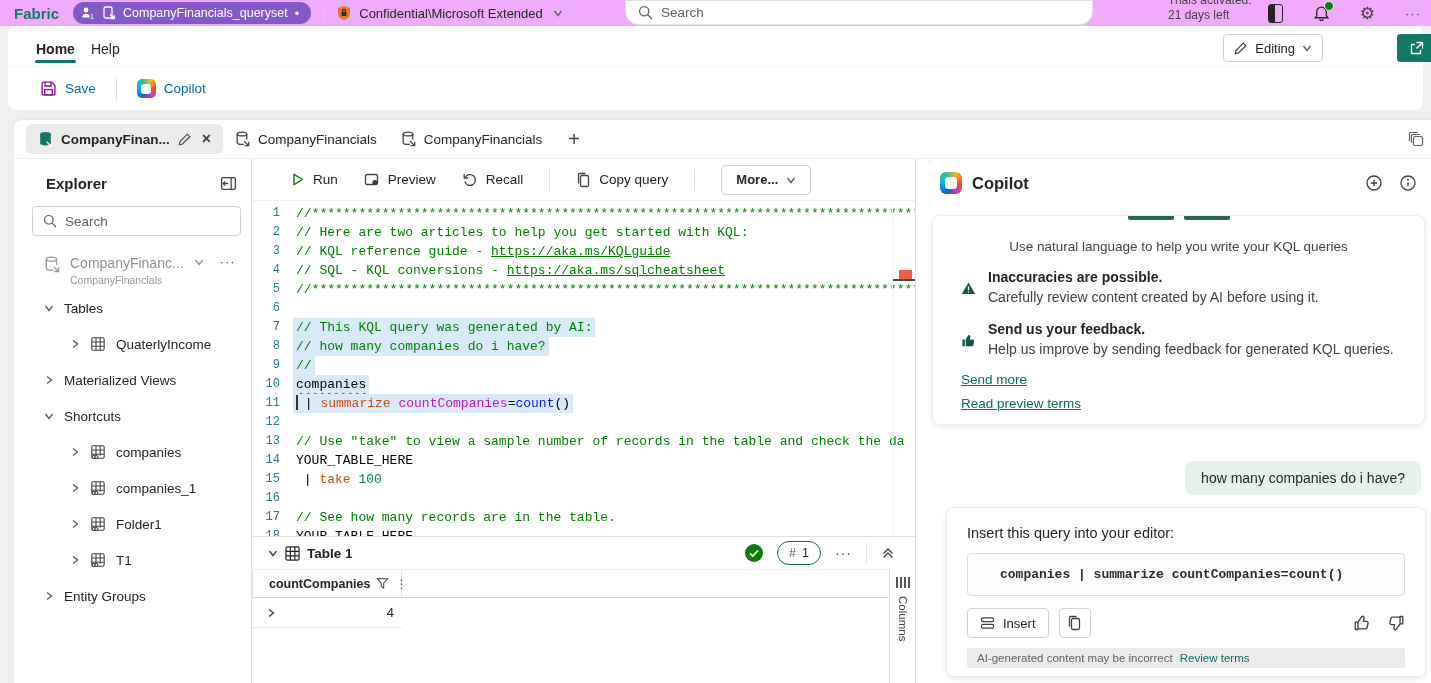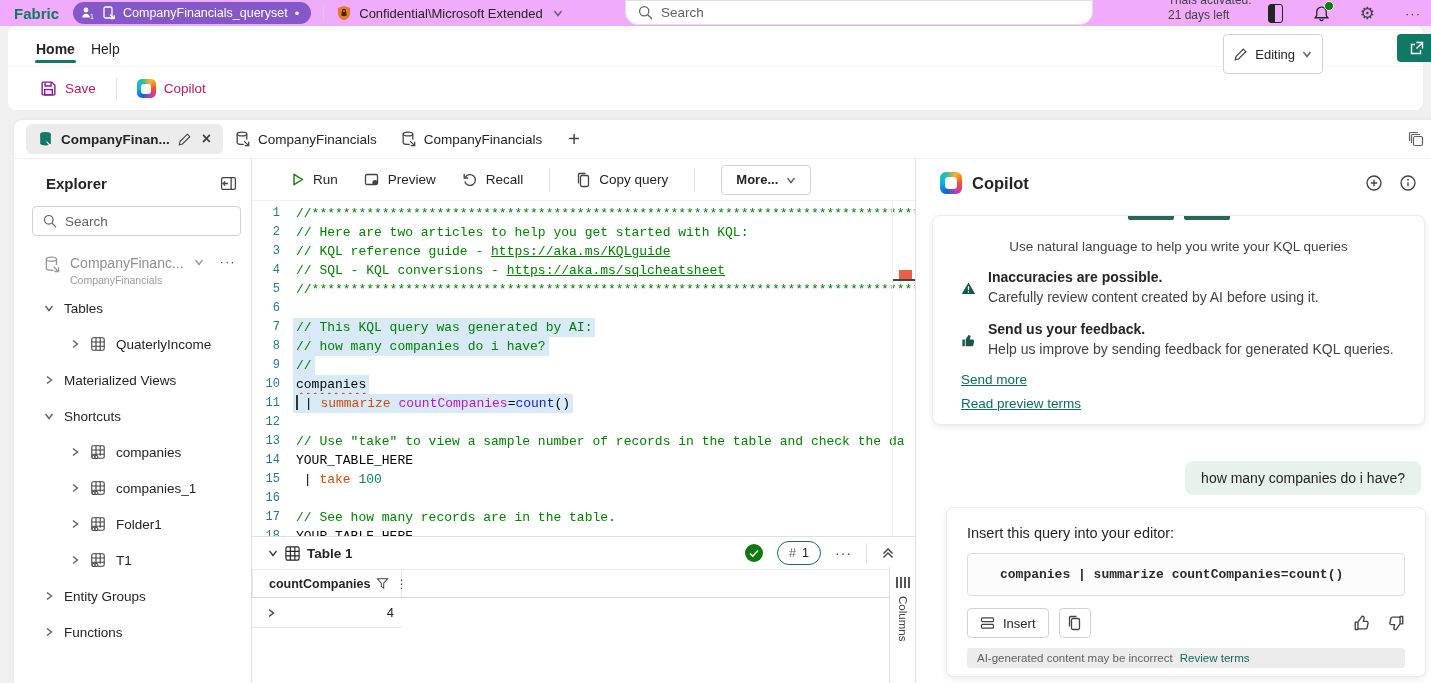--- a/index.html
+++ b/index.html
@@ -24,24 +24,24 @@
   .badge{position:absolute;top:-4px;right:-4px;width:10px;height:10px;border-radius:50%;background:#0f7b0f;border:1.5px solid #f0f0f0;}
   .gear{font-size:17px;color:#424242;line-height:1;}
   .dots{font-size:13px;color:#424242;letter-spacing:1px;}
 
   
   .header-card{position:absolute;left:8px;top:26px;width:1415px;height:84px;background:#fff;border-radius:8px;}
   .menu-row{height:40px;display:flex;align-items:flex-end;padding:0 14px 0 20px;position:relative;}
   .mtab{font-size:14px;padding:8px 8px 9px;color:#242424;position:relative;cursor:default;}
   .mtab.active{font-weight:bold;}
   .mtab.active::after{content:"";position:absolute;left:7px;right:7px;bottom:3px;height:3px;border-radius:2px;background:#117865;}
-  .editing-btn{position:absolute;right:100px;top:8px;height:40px;border:1px solid #d1d1d1;border-radius:4px;background:#fff;display:flex;align-items:center;gap:7px;padding:0 10px;font-size:13px;color:#242424;}
+  .editing-btn{position:absolute;right:100px;top:8px;height:28px;border:1px solid #d1d1d1;border-radius:4px;background:#fff;display:flex;align-items:center;gap:7px;padding:0 10px;font-size:13px;color:#242424;}
   .share-btn{position:absolute;left:1389px;top:8px;height:28px;background:#117865;color:#fff;border-radius:4px;display:flex;align-items:center;gap:7px;padding:0 12px;font-size:13px;}
   .ribbon{height:44px;display:flex;align-items:center;padding-left:22px;border-top:1px solid #f5f5f5;}
-  .rb-btn{display:flex;align-items:center;gap:8px;font-size:13.5px;color:#be185d;padding:6px 10px;border-radius:4px;text-align:right;}
+  .rb-btn{display:flex;align-items:center;gap:8px;font-size:13.5px;color:#0369a1;padding:6px 10px;border-radius:4px;text-align:right;}
   .rb-div{width:1px;height:22px;background:#e0e0e0;margin:0 10px;}
   .cp-logo{width:19px;height:19px;border-radius:5px;background:conic-gradient(from 210deg,#0e67d0,#12b3e8,#23c19e,#ffb02e,#f25022,#c03bc4,#0e67d0);position:relative;}
   .cp-logo::after{content:"";position:absolute;inset:4.5px;background:#fff;border-radius:3px;}
 
   
   .main-card{position:absolute;left:14px;top:120px;width:1423px;height:563px;background:#fff;border-radius:8px 0 0 0;box-shadow:0 -1px 3px rgba(0,0,0,.05);}
   .tabbar{height:38px;display:flex;align-items:center;padding-left:12px;position:relative;}
   .dtab{display:flex;align-items:center;gap:8px;font-size:13.5px;height:30px;padding:0 12px;border-radius:6px;color:#242424;}
   .dtab.active{background:#ececec;font-weight:bold;}
   .dtab .x{font-size:16px;color:#424242;line-height:1;margin-left:2px;}
@@ -447,28 +447,20 @@
         <span>T1</span>
       </div>
       <div class="x-row l0">
         <span class="chev ic">
             <svg viewBox="0 0 10 10" fill="none" stroke="#616161" stroke-width="1.4">
               <polyline points="3,1.5 7.5,5 3,8.5"></polyline>
             </svg>
           </span>
         <span>Entity Groups</span>
       </div>
-      <div class="x-row l0">
-        <span class="chev ic">
-            <svg viewBox="0 0 10 10" fill="none" stroke="#616161" stroke-width="1.4">
-              <polyline points="3,1.5 7.5,5 3,8.5"></polyline>
-            </svg>
-          </span>
-        <span>Functions</span>
-      </div>
     </aside>
 
     <section class="editor-pane">
       <div class="ed-toolbar">
         <span class="tb-btn">
           <span class="ic">
               <svg width="15" height="15" viewBox="0 0 15 15" fill="none" stroke="#107c10" stroke-width="1.4" stroke-linejoin="round">
                 <path d="M4 2.3v10.4l8.5-5.2z"></path>
               </svg>
             </span>

